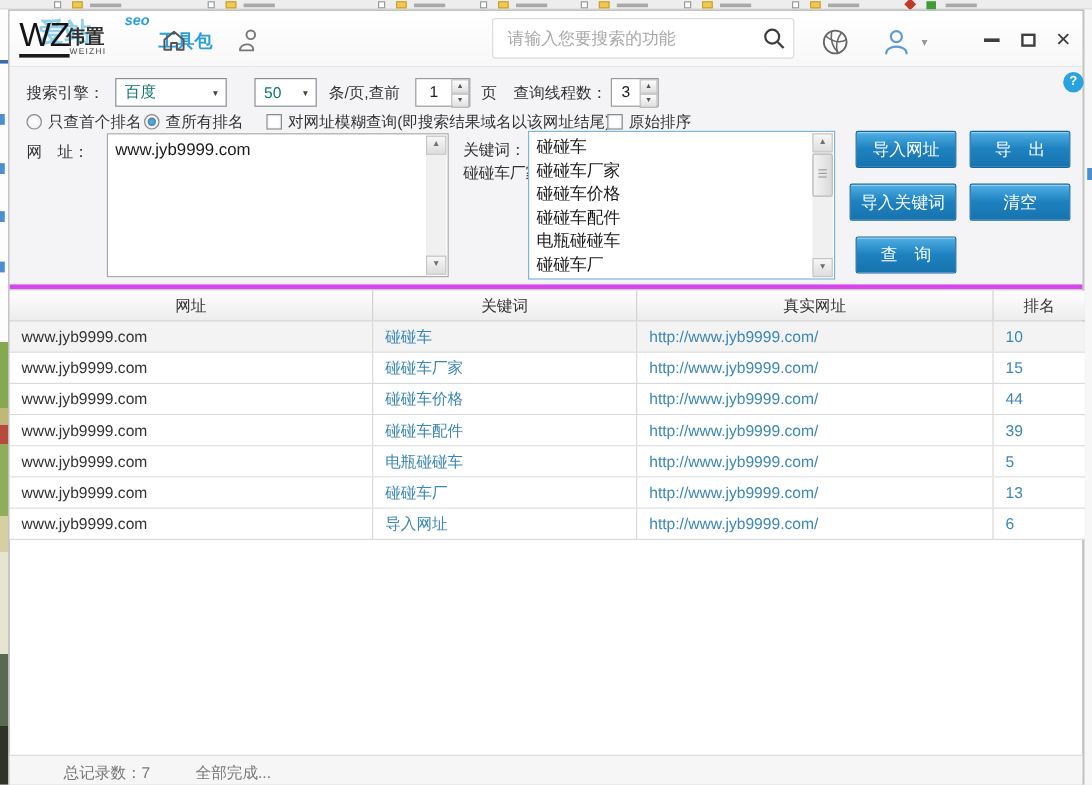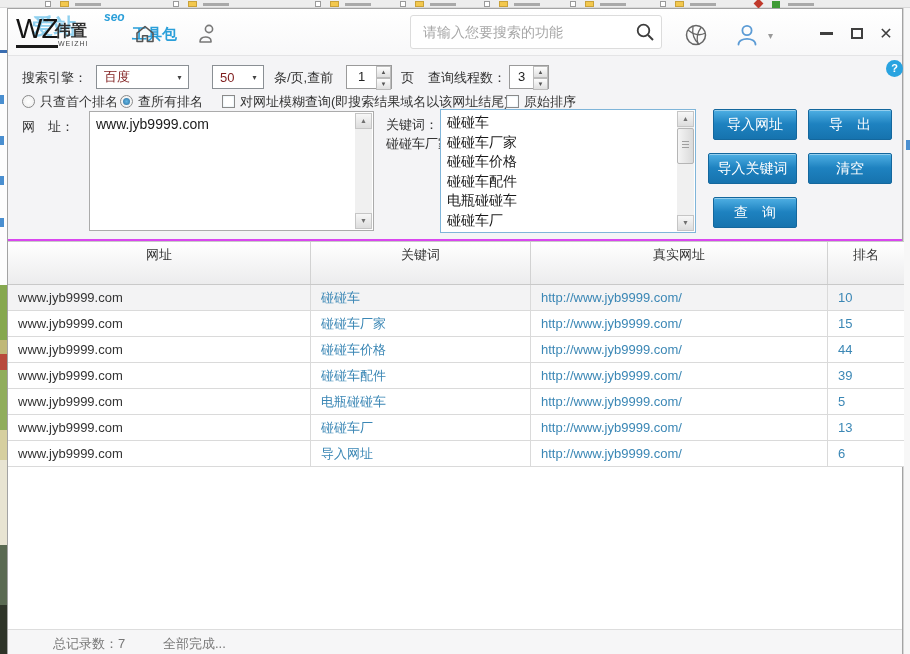--- a/index.html
+++ b/index.html
@@ -47,25 +47,25 @@
   .account .caret { font-size:10px; color:#999; margin-left:8px; }
 
   .winctl { position:absolute; top:15px; width:24px; height:18px; display:flex; align-items:center; justify-content:center; cursor:pointer; }
   .ctl-min { left:806px; }
   .ctl-min i { display:block; width:13px; height:3px; background:#3f3f3f; }
   .ctl-max { left:837px; }
   .ctl-max i { display:block; width:12px; height:11px; border:2px solid #3f3f3f; }
   .ctl-close { left:866px; font-size:16px; font-weight:bold; color:#3f3f3f; }
 
   
-  .panel { position:absolute; left:0; top:47px; width:100%; height:185px; background:#f4f4f6; border-bottom:2px solid #d946ef; }
+  .panel { position:absolute; left:0; top:47px; width:100%; height:185px; background:#f4f4f6; border-bottom:4px solid #d946ef; }
   .lbl { position:absolute; font-size:13px; color:#333; white-space:nowrap; }
 
   .combo { position:absolute; height:24px; background:#fff; border:1px solid #8a8f94; display:flex; align-items:center; cursor:pointer; }
-  .combo .val { flex:1; padding-left:7px; font-size:13px; color:#7f1d1d; }
+  .combo .val { flex:1; padding-left:7px; font-size:13px; color:#0f766e; }
   .combo .arr { width:17px; text-align:center; font-size:8px; color:#444; }
 
   .spinner { position:absolute; height:24px; background:#fff; border:1px solid #9a9a9a; display:flex; }
   .spinner .num { flex:1; text-align:center; font-size:13px; line-height:22px; color:#222; }
   .spinner .updown { width:15px; display:flex; flex-direction:column; }
   .spinner .updown span { flex:1; font-size:6px; line-height:10px; text-align:center; color:#555; background:linear-gradient(#fdfdfd,#dfdfdf); border:1px solid #bcbcbc; cursor:pointer; }
 
   .radio { width:13px; height:13px; border-radius:50%; background:radial-gradient(#fff,#ececec); border:1px solid #8a8a8a; display:inline-block; vertical-align:-2px; margin-right:5px; position:relative; cursor:pointer; }
   .radio.sel::after { content:""; position:absolute; left:2px; top:2px; width:7px; height:7px; border-radius:50%; background:radial-gradient(#63b6e4,#2c6e9e); }
   .check { width:13px; height:13px; background:#fff; border:1px solid #8a8a8a; box-shadow:inset 0 0 2px #cfe3ef; display:inline-block; vertical-align:-2px; margin-right:5px; cursor:pointer; }
@@ -87,21 +87,21 @@
   
   .btn { position:absolute; height:31px; background:linear-gradient(#4fb0e4,#1e82c0 48%,#1673ae); border:1px solid #14679d; border-radius:2px; color:#fff; font-size:14px; text-align:center; line-height:29px; box-shadow:inset 0 1px 0 rgba(255,255,255,.4); cursor:pointer; white-space:nowrap; }
   .btn-import-urls { left:705px; top:53px;  width:84px; }
   .btn-export      { left:800px; top:53px;  width:84px; }
   .btn-import-kw   { left:700px; top:97px;  width:89px; }
   .btn-clear       { left:800px; top:97px;  width:84px; }
   .btn-query       { left:705px; top:141px; width:84px; }
 
   
   .tablewrap { position:absolute; left:0; top:232px; width:896px; }
-  .thead { display:flex; height:44px; background:linear-gradient(#ffffff,#ececed); border-top:1px solid #c9c9c9; border-bottom:1px solid #c9c9c9; }
+  .thead { display:flex; height:27px; background:linear-gradient(#ffffff,#ececed); border-top:1px solid #c9c9c9; border-bottom:1px solid #c9c9c9; }
   .th { font-size:13px; color:#333; text-align:center; line-height:26px; border-right:1px solid #d2d2d2; }
   .trow { display:flex; height:26px; background:#fff; border-bottom:1px solid #dadada; }
   .trow.alt { background:#f3f3f4; }
   .td { font-size:13px; line-height:25px; padding-left:10px; border-right:1px solid #dadada; white-space:nowrap; overflow:hidden; }
   .c0 { width:303px; } .c1 { width:220px; } .c2 { width:297px; } .c3 { width:76px; border-right:none; }
   .td.c0 { color:#333; }
   .td.c1,.td.c2,.td.c3 { color:#3b87b5; cursor:pointer; }
 
   
   .statusbar { position:absolute; left:0; top:620px; width:100%; height:26px; background:#f6f6f7; border-top:1px solid #ddd; }

